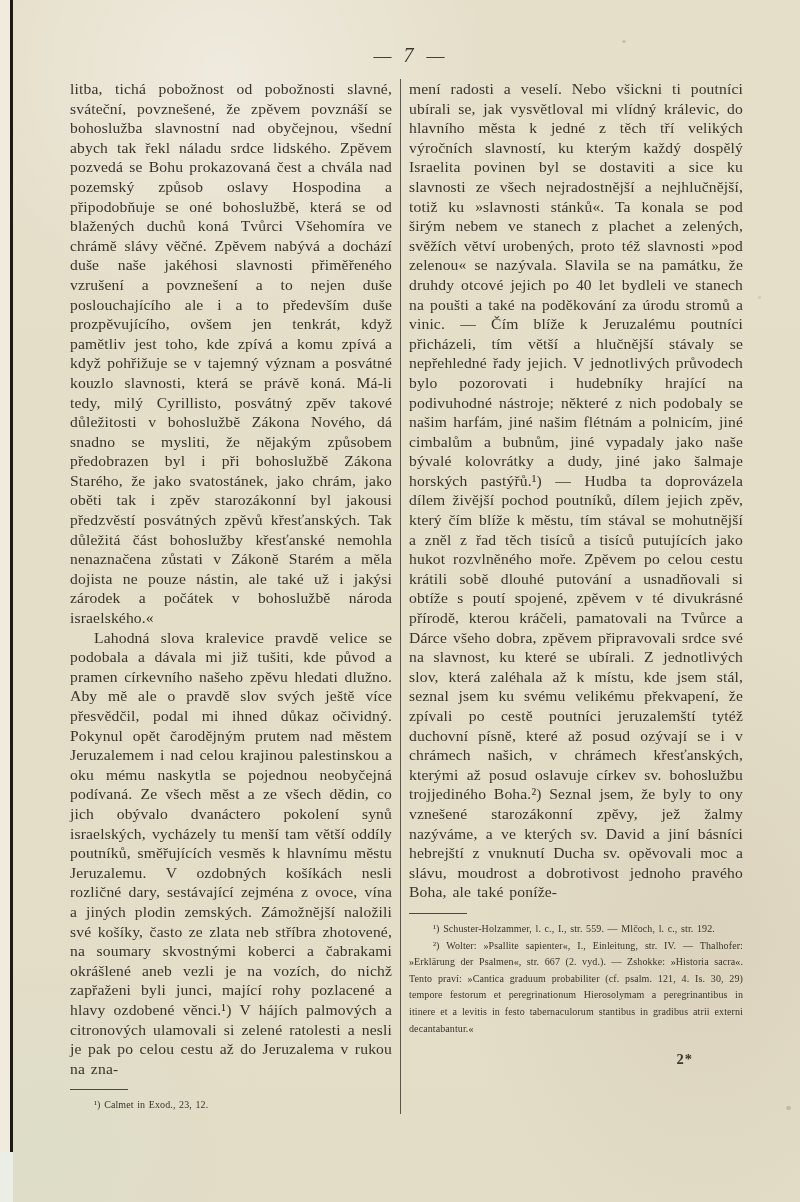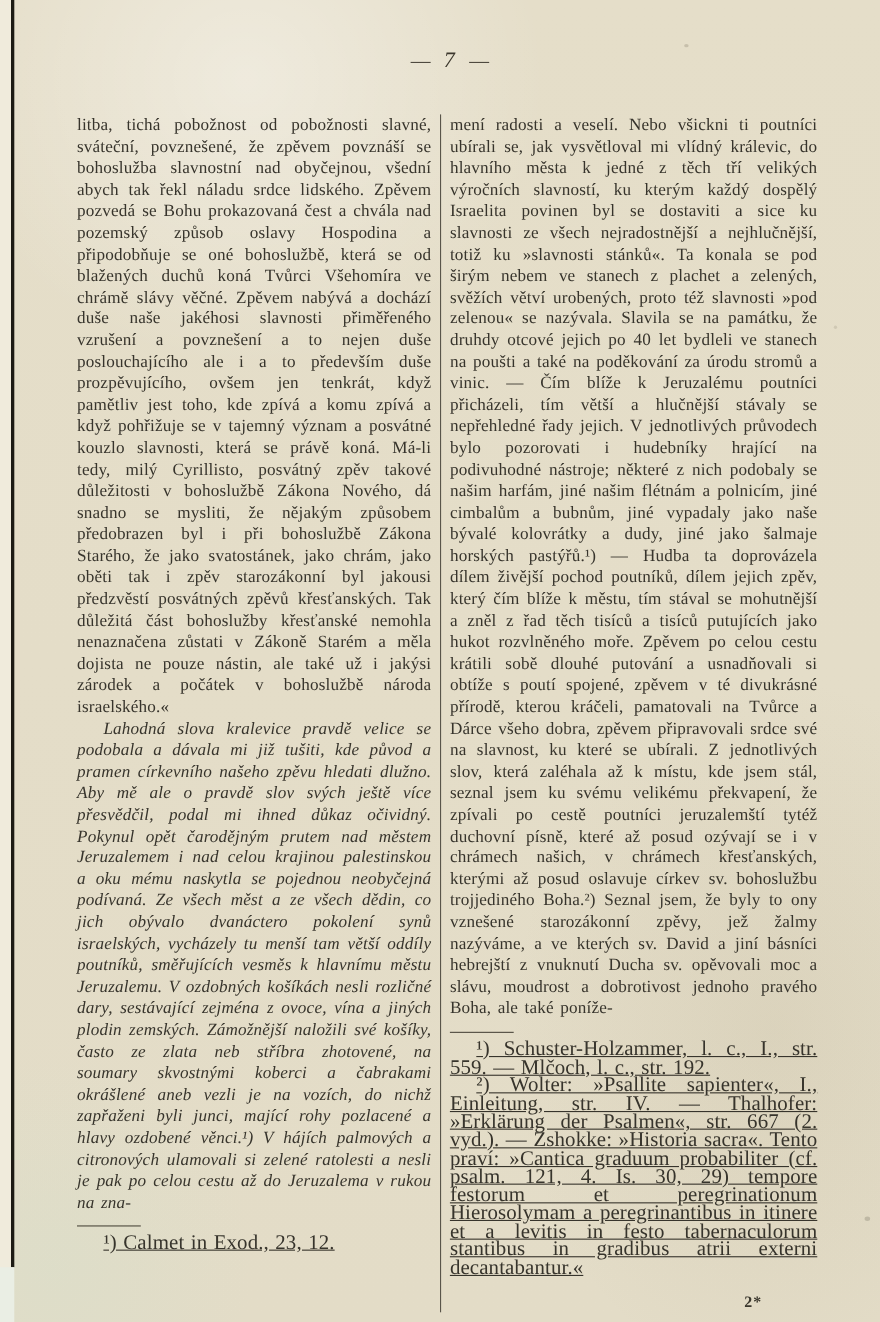--- a/index.html
+++ b/index.html
@@ -18,39 +18,39 @@
   .edge-strip{position:absolute;left:0;top:0;width:10px;height:1202px;background:#f0ebdc;}
   .edge-line{position:absolute;left:10px;top:0;width:3px;height:1152px;background:#1d1b14;}
   .edge-bottom{position:absolute;left:0;top:1152px;width:13px;height:50px;background:#eaeee4;}
   .page-number{
     position:absolute;top:44px;left:70px;width:678px;
     text-align:center;font-size:18px;color:#3c382e;letter-spacing:1px;
   }
   .page-number .numeral{font-style:italic;font-size:20px;margin:0 12px;}
   .page-number .dash{letter-spacing:0;}
   .columns{
-    position:absolute;left:70px;top:104px;width:678px;
+    position:absolute;left:70px;top:79px;width:678px;
     display:flex;align-items:stretch;
   }
   .col{min-width:0;}
   .col-left{width:322px;margin-right:8px;}
   .col-right{width:334px;margin-left:8px;}
   .divider{width:1px;background:#59554a;}
   p{margin:0;}
   .para{
     font-size:15.6px;line-height:19.6px;
     text-align:justify;
     word-spacing:1.8px;letter-spacing:0.15px;
   }
-  .para.indent{text-indent:24px;font-style:italic;}
+  .para.indent{text-indent:24px;}
   .fn-rule{width:58px;border-top:1.5px solid #4c483c;margin:11px 0 7px 0;}
   .footnote{
-    font-size:19px;line-height:16.6px;
+    font-size:10px;line-height:16.6px;
     text-align:justify;text-indent:24px;
-    word-spacing:1px;letter-spacing:0.1px;text-decoration:underline;
+    word-spacing:1px;letter-spacing:0.1px;
   }
   .signature{
     font-size:14.5px;text-align:right;padding-right:50px;
     margin-top:14px;letter-spacing:1px;font-weight:bold;color:#3a372d;
   }
   .speck{position:absolute;border-radius:50%;background:rgba(95,90,72,0.45);}
   .speck.s1{left:622px;top:40px;width:4px;height:3px;opacity:.5;}
   .speck.s2{left:786px;top:1106px;width:5px;height:4px;opacity:.55;}
   .speck.s3{left:758px;top:296px;width:3px;height:3px;opacity:.35;}
 </style>

